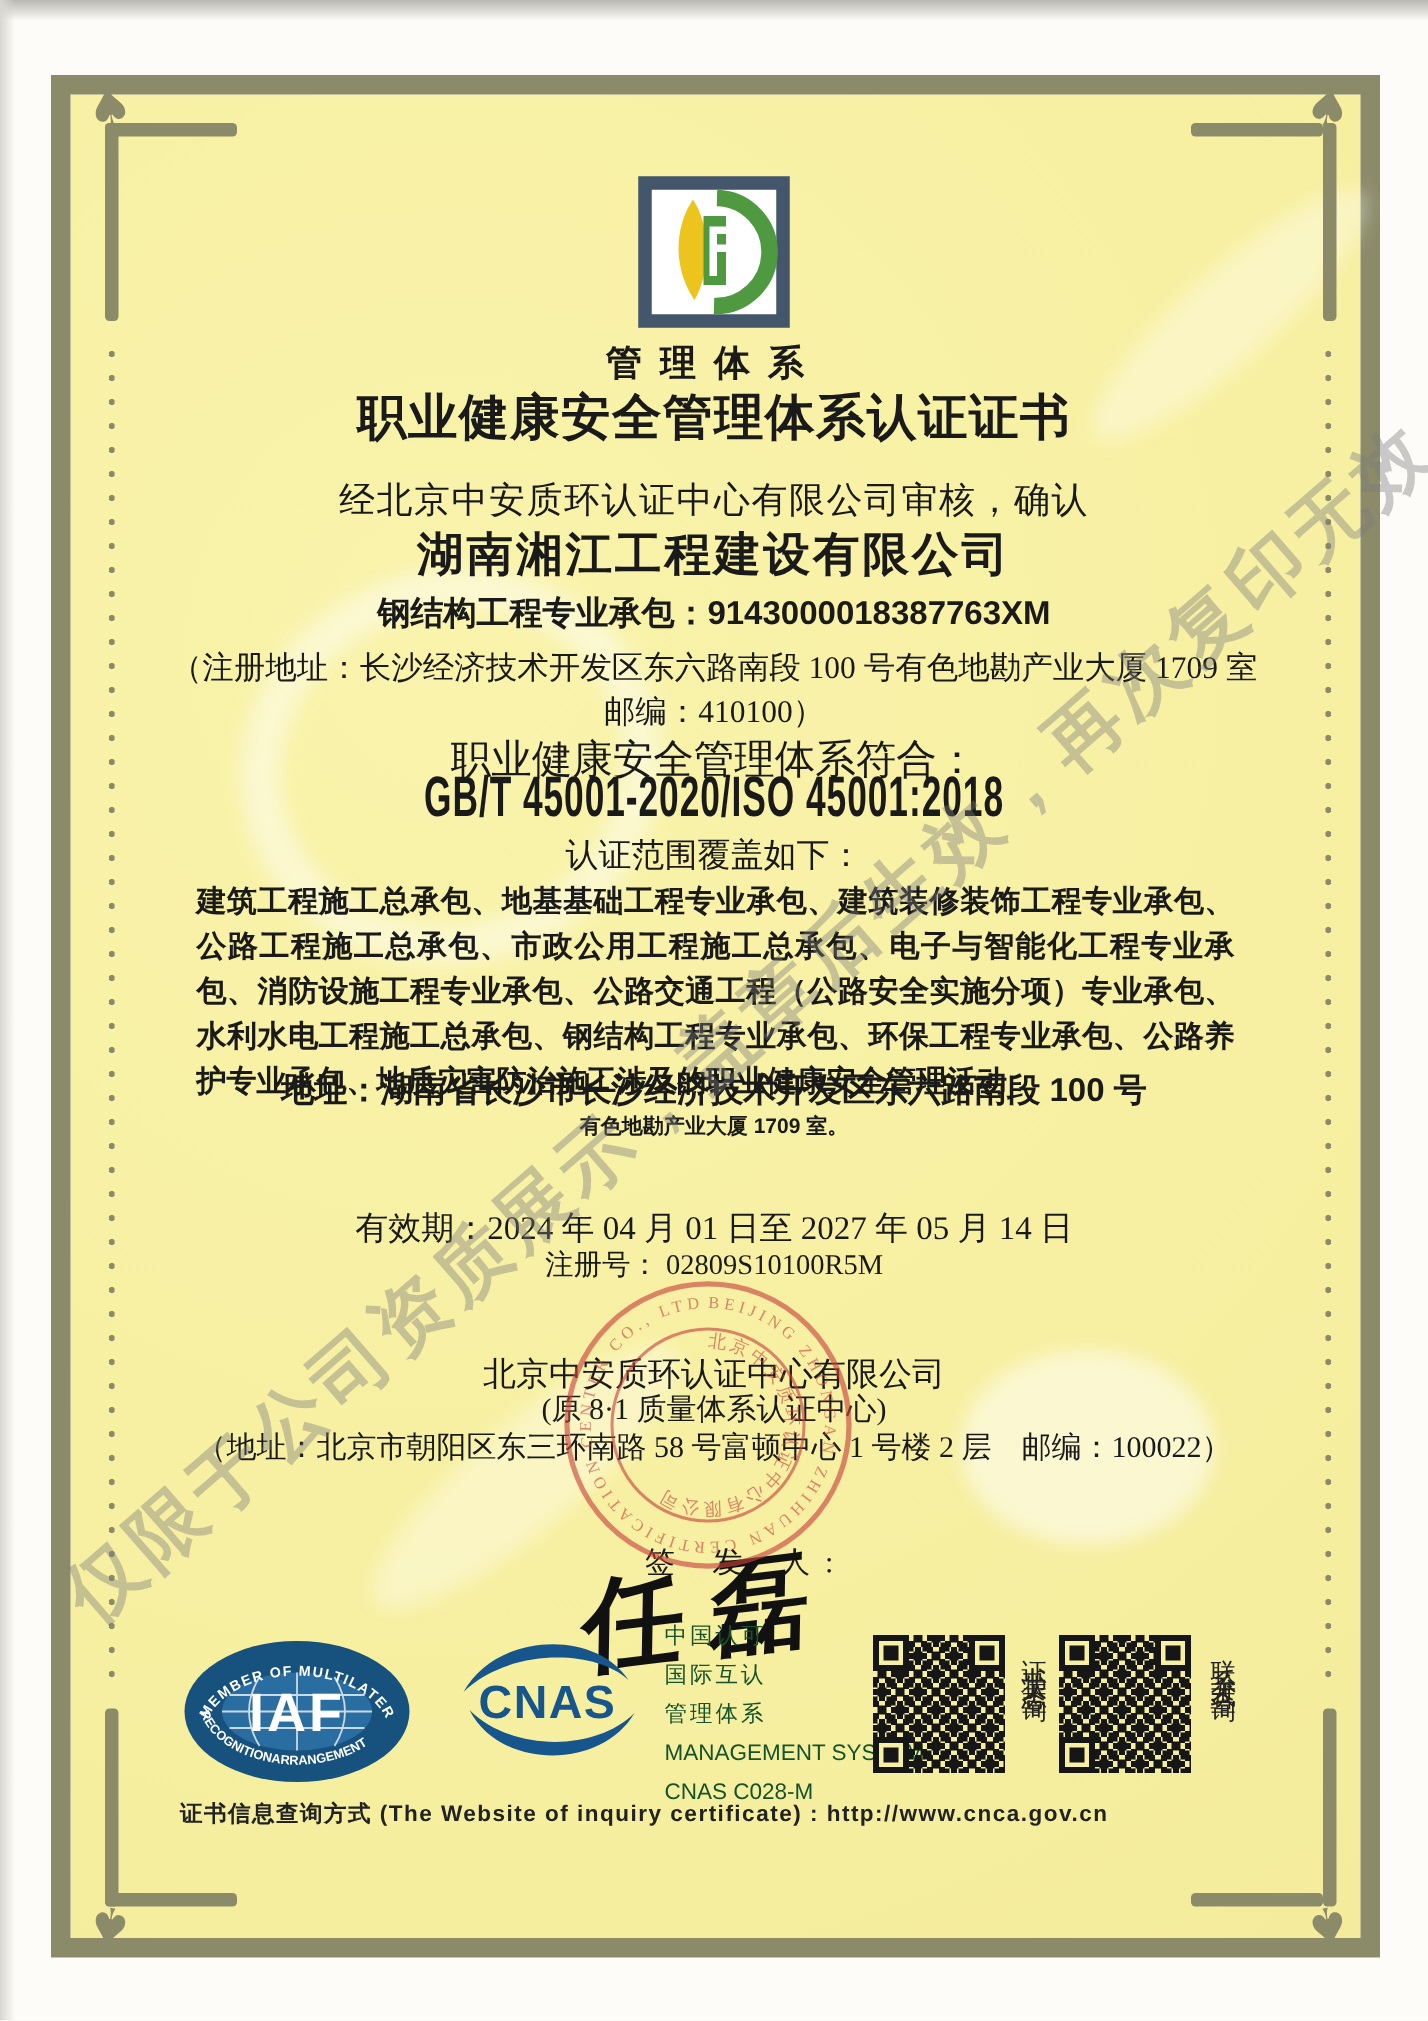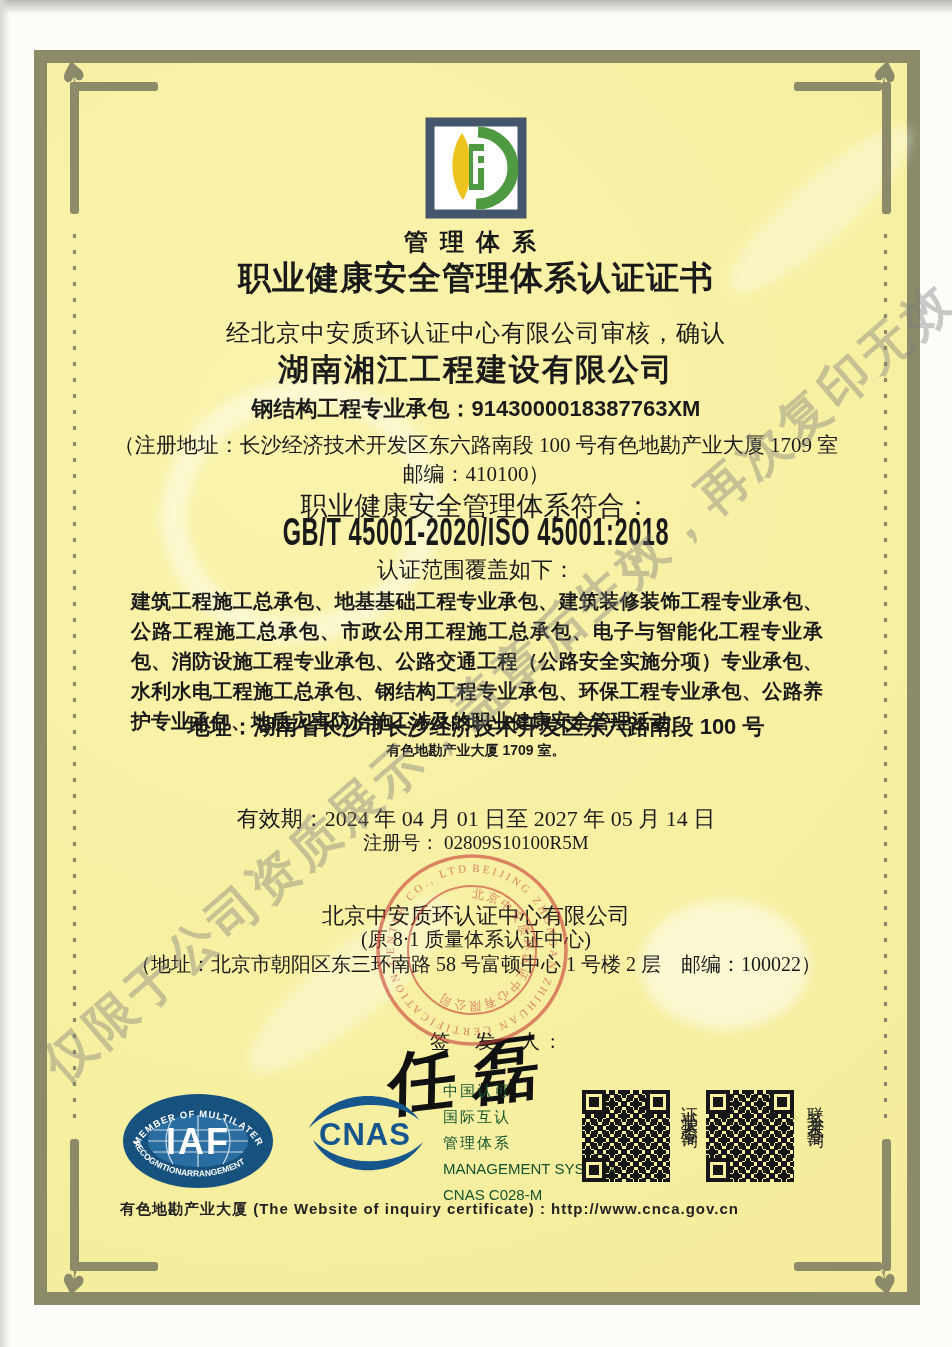--- a/index.html
+++ b/index.html
@@ -201,17 +201,17 @@
   </div>
   <div class="vcap vcap1">证书状态查询</div>
 
   <div class="qr qr2">
     <div class="qf tl"></div>
     <div class="qf tr"></div>
     <div class="qf bl"></div>
   </div>
   <div class="vcap vcap2">联系方式查询</div>
 
-  <div class="footer-line sans">有色地勘产业大厦 (The Website of inquiry certificate) : http://www.cnca.gov.cn</div>
+  <div class="footer-line sans">证书信息查询方式 (The Website of inquiry certificate) : http://www.cnca.gov.cn</div>
 
   <div class="watermark sans">仅限于公司资质展示，盖章后生效，再次复印无效</div>
 
 </div>
 
 </body></html>

